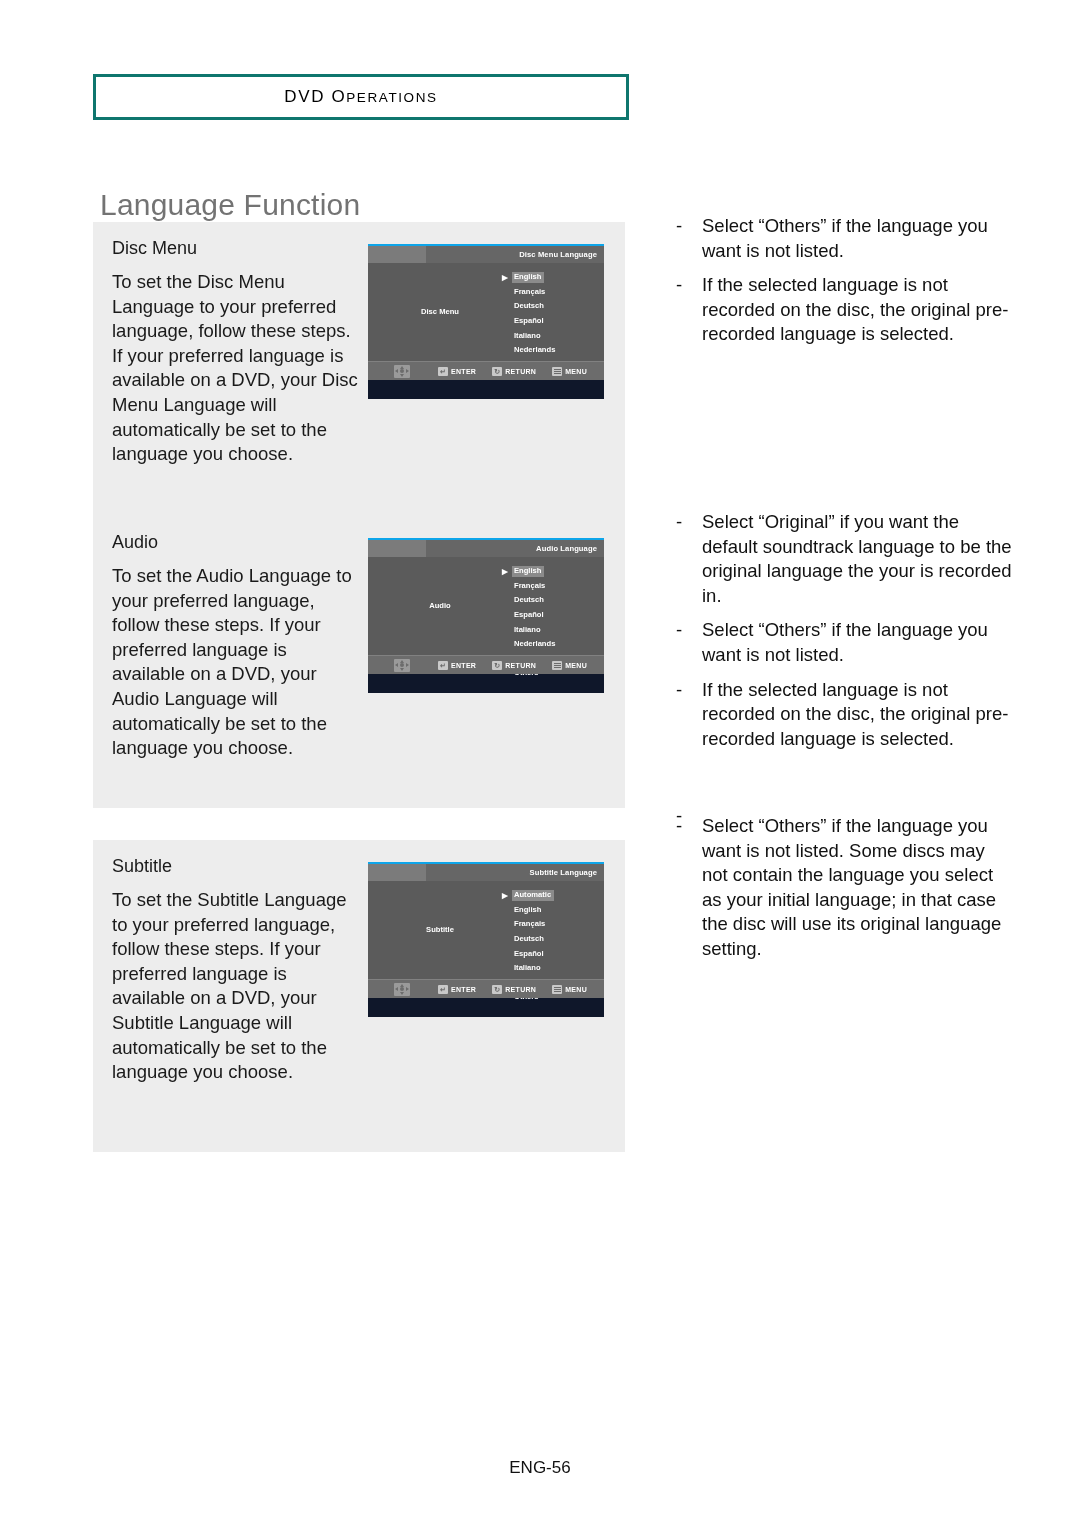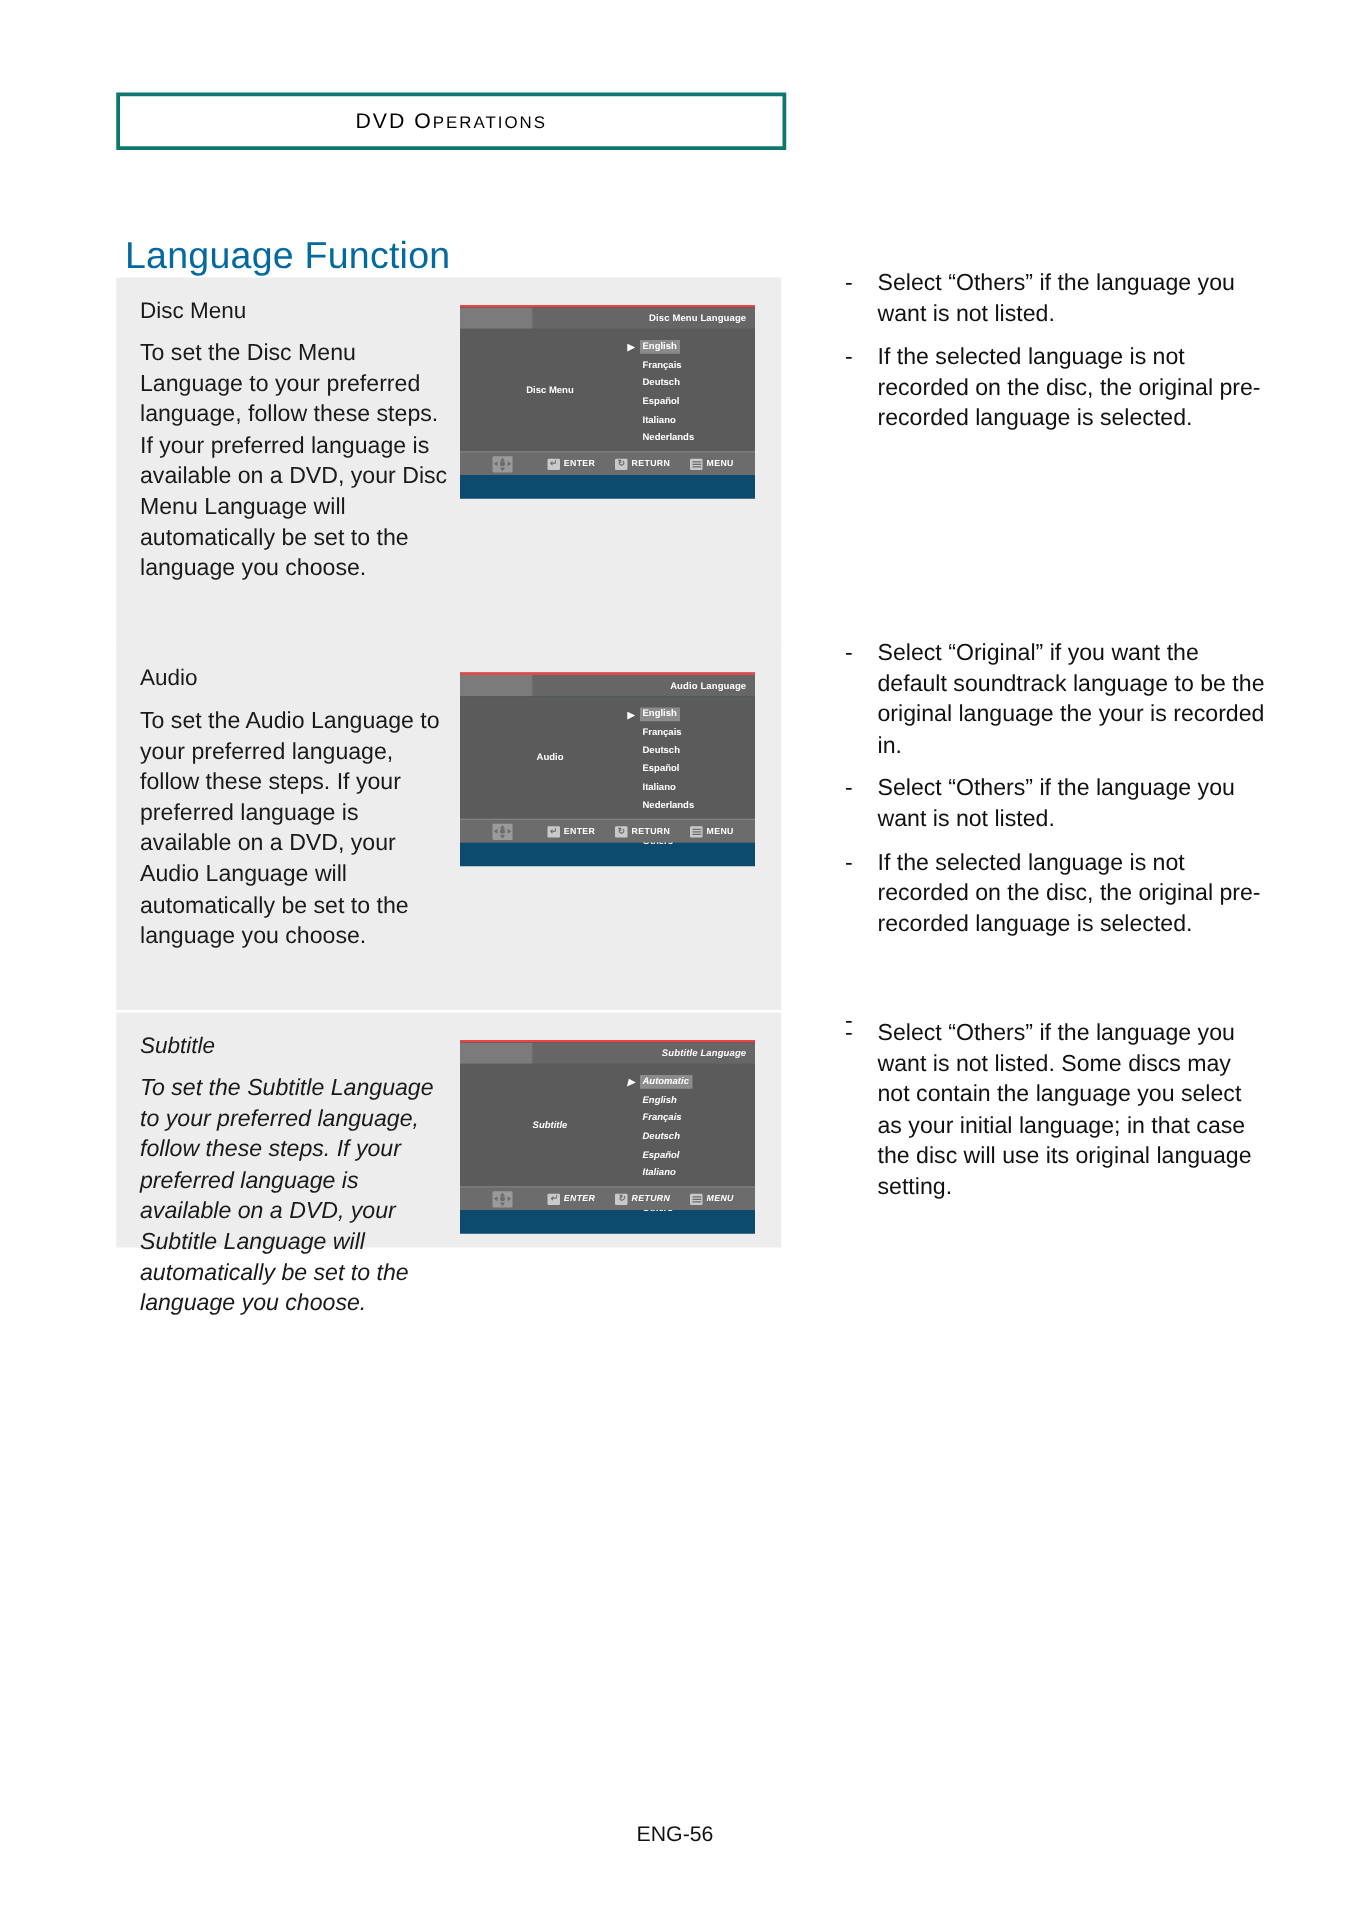--- a/index.html
+++ b/index.html
@@ -39,33 +39,33 @@
   .chapter-title .sml { font-size: 13.5px; }
 
   
   .page-heading {
     position: absolute;
     left: 100px;
     top: 168px;
     font-size: 30px;
     font-weight: normal;
     letter-spacing: 0.2px;
-    color: #0369a1;
+    color: #737373;
   }
 
   
   .section {
     position: absolute;
     left: 93px;
     width: 532px;
     background: #ededed;
   }
   #section-disc-menu { top: 222px; height: 296px; }
   #section-audio     { top: 516px; height: 292px; }
-  #section-subtitle  { top: 810px; height: 188px; font-style: italic; }
+  #section-subtitle  { top: 840px; height: 312px; }
 
   .section-label {
     position: absolute;
     left: 19px;
     top: 16px;
     font-size: 18px;
     color: #1a1a1a;
   }
   .section-body {
     position: absolute;
@@ -77,22 +77,22 @@
     color: #1a1a1a;
   }
 
   
   .osd {
     position: absolute;
     left: 275px;
     top: 22px;
     width: 236px;
     height: 155px;
-    background: #0c4a6e;
-    border-top: 2px solid #ef4444;
+    background: #0f172a;
+    border-top: 2px solid #0ea5e9;
     box-sizing: border-box;
     font-size: 7.2px;
     color: #ffffff;
     overflow: hidden;
   }
   .osd-topbar {
     position: relative;
     height: 17px;
     background: #6a6a6a;
     display: flex;

